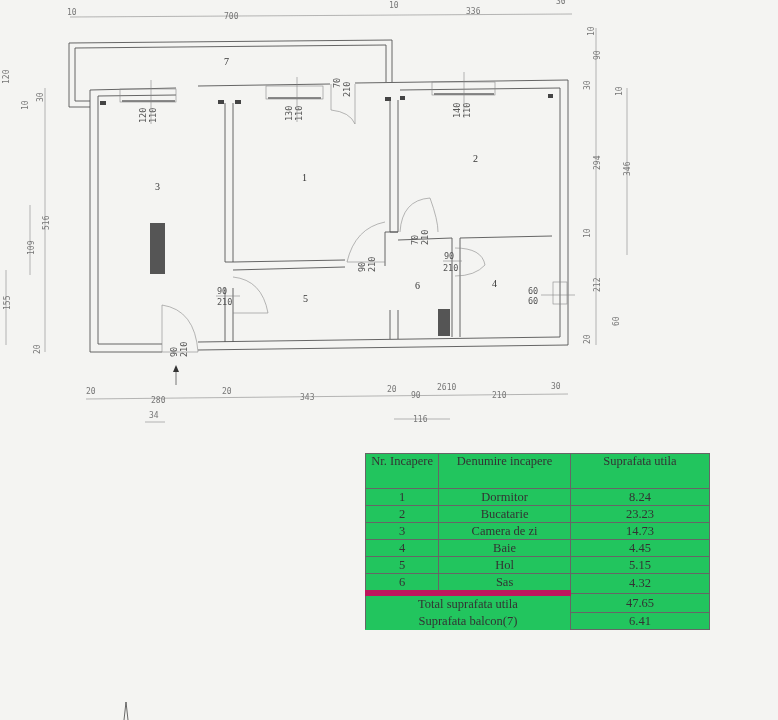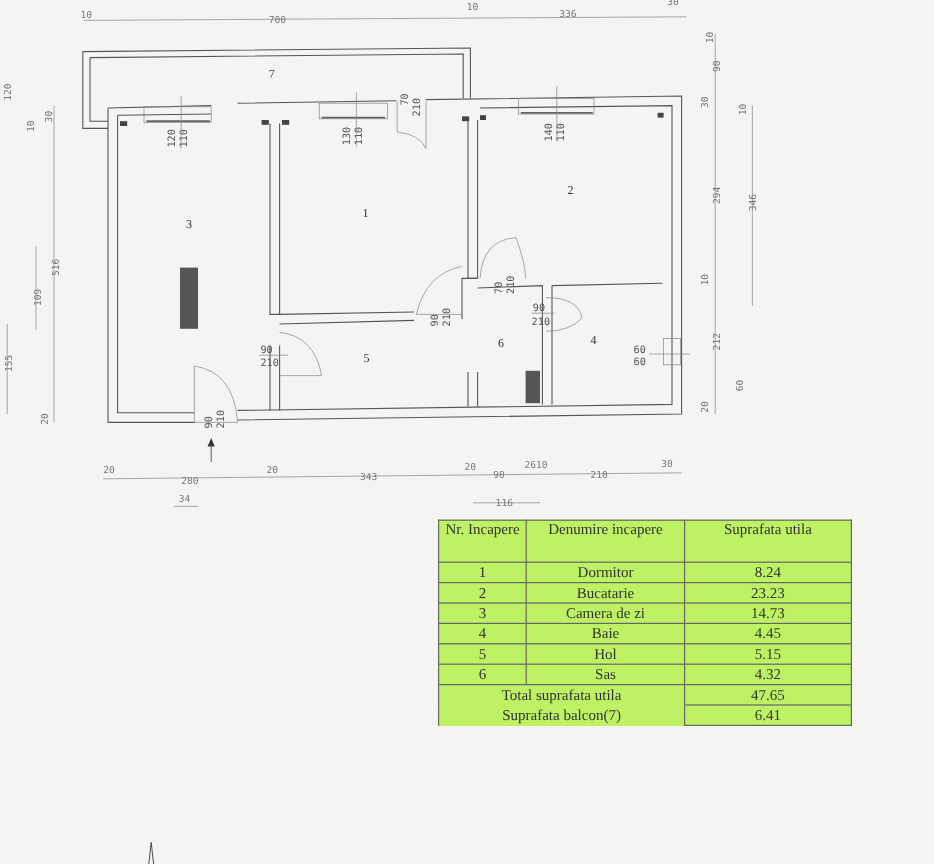--- a/index.html
+++ b/index.html
@@ -5,28 +5,28 @@
   html, body { margin:0; padding:0; }
   body { width:778px; height:720px; background:#f4f4f2; position:relative; overflow:hidden;
          font-family:"Liberation Serif", serif; color:#3a3a3a; }
   .plan { position:absolute; left:0; top:0; width:778px; height:440px; }
   .dim { font-family:"DejaVu Sans Mono", monospace; font-size:8px; fill:#777; }
   .dimv { font-family:"DejaVu Sans Mono", monospace; font-size:8px; fill:#777; }
   .room { font-family:"Liberation Serif", serif; font-size:10px; fill:#333; }
   .door { font-family:"DejaVu Sans Mono", monospace; font-size:8.5px; fill:#555; }
   .wall { fill:none; stroke:#555; stroke-width:0.9; }
   .thin { fill:none; stroke:#888; stroke-width:0.6; }
-  .tbl { position:absolute; left:365px; top:433px; width:345px; border-collapse:collapse;
-         font-size:12.5px; color:#333; background:#bef264; }
+  .tbl { position:absolute; left:365px; top:453px; width:345px; border-collapse:collapse;
+         font-size:12.5px; color:#333; background:#22c55e; }
   .tbl td, .tbl th { border:1px solid #666; padding:0 4px; text-align:center; font-weight:normal; height:16px; line-height:16px; }
   .tbl th { vertical-align:top; line-height:15px; }
   .tbl .h1 { width:60px; height:34px; }
   .tbl .h2 { width:115px; }
   .tbl .h3 { width:122px;margin-top:44px; }
-  .tbl .merged { border-bottom:none; border-top:1px solid #be185d; }
+  .tbl .merged { border-bottom:none; border-top:6px solid #be185d; }
   .tbl .merged-mid { border-top:none; border-bottom:none; }
   .tbl .merged-end { border-top:none; }
 </style>
 </head>
 <body>
 
 <svg class="plan" viewBox="0 0 778 440" width="778" height="440">
 
   <g>
     <line x1="70" y1="17" x2="572" y2="14" class="thin"></line>

